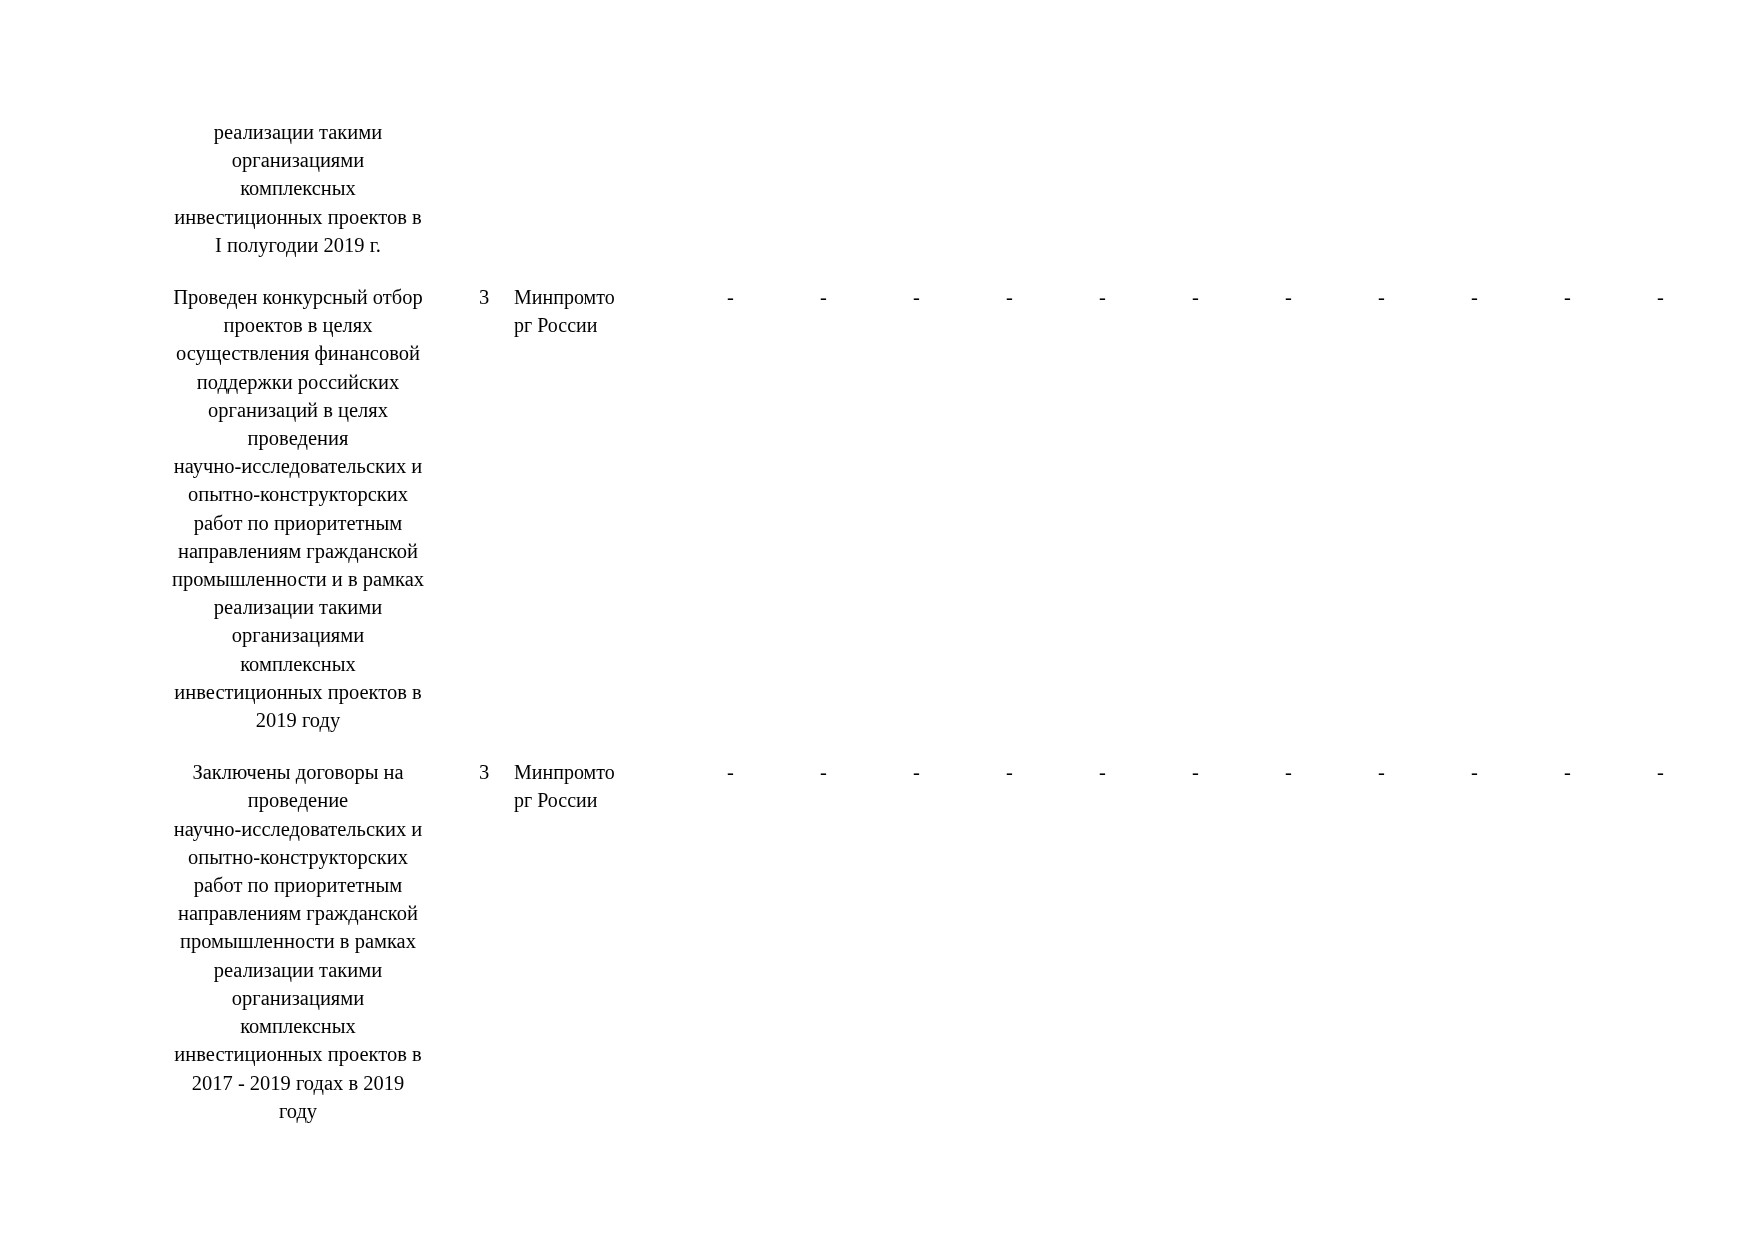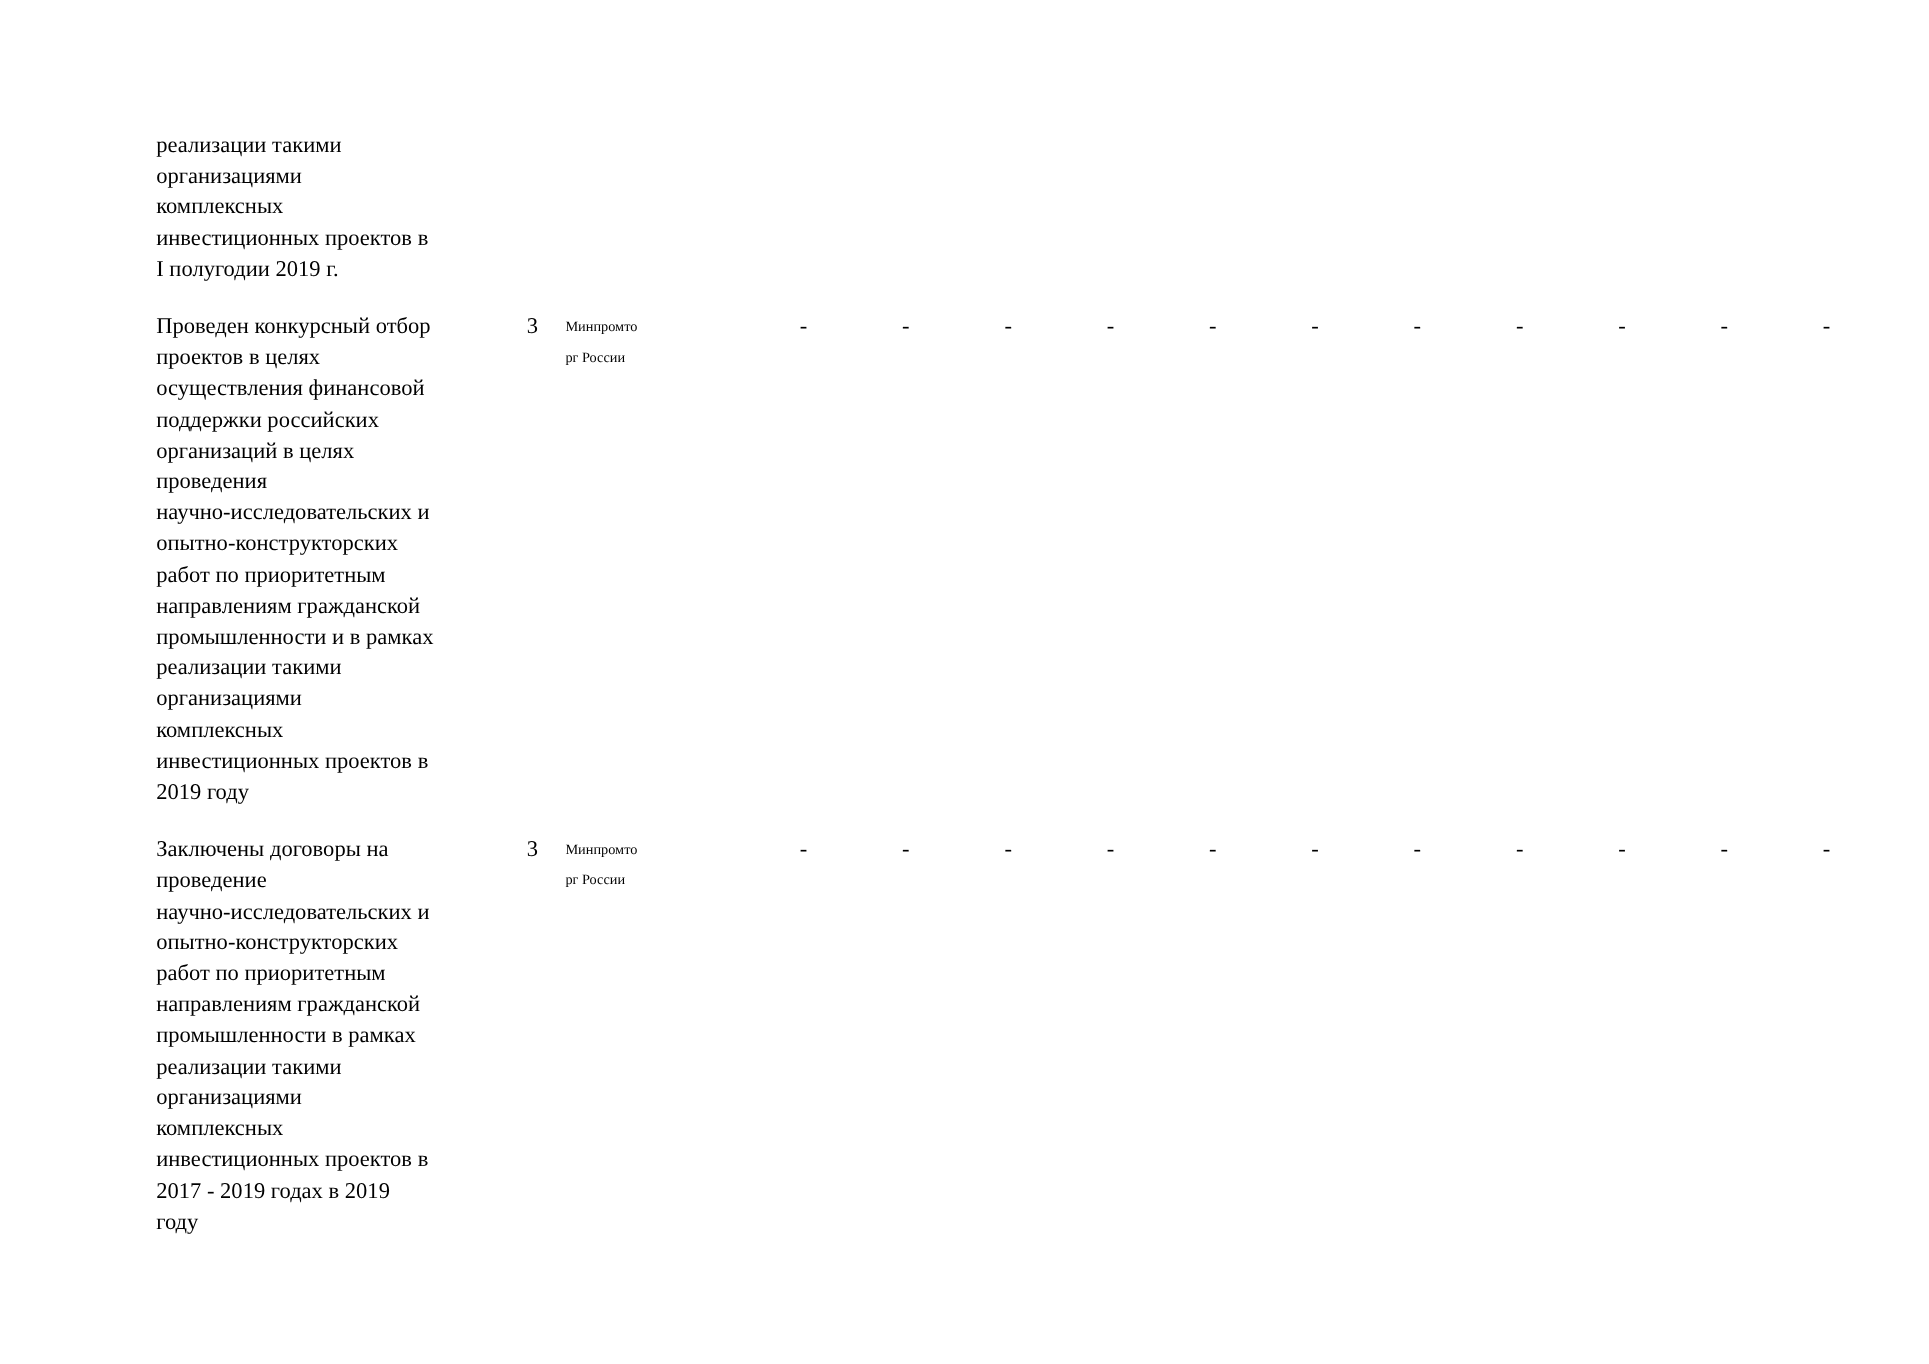--- a/index.html
+++ b/index.html
@@ -36,28 +36,29 @@
   .col-desc     { width: 312px; }
   .col-num      { width: 60px; }
   .col-org      { width: 170px; }
   .col-dash     { width: 93px; }
   .col-date     { width: 80px; }
 
   .cell-desc {
     font-size: 20.5px;
     line-height: 28.2px;
     padding-right: 10px;
+    text-align: center;
   }
   .cell-num {
     font-size: 20.5px;
     line-height: 28.2px;
     text-align: center;
   }
   .cell-org {
-    font-size: 13px;
+    font-size: 20px;
     line-height: 28.2px;
   }
   .cell-dash {
     font-size: 20.5px;
     line-height: 28.2px;
     text-align: center;
   }
   .cell-date {
     font-size: 20.5px;
     line-height: 28.2px;

